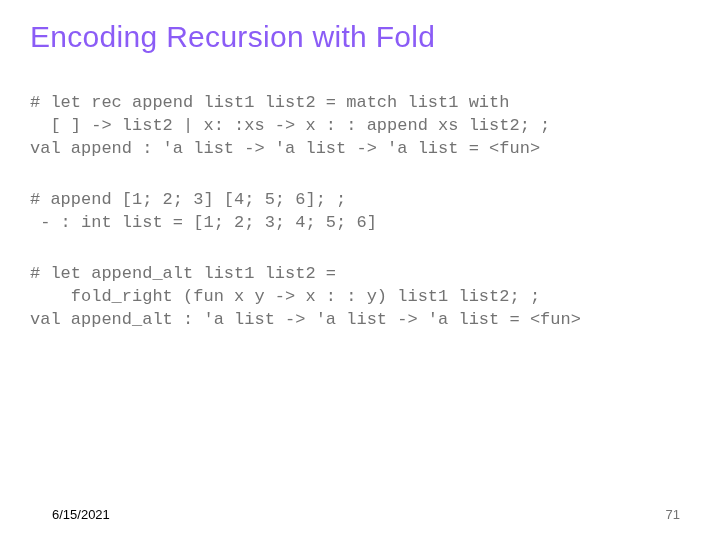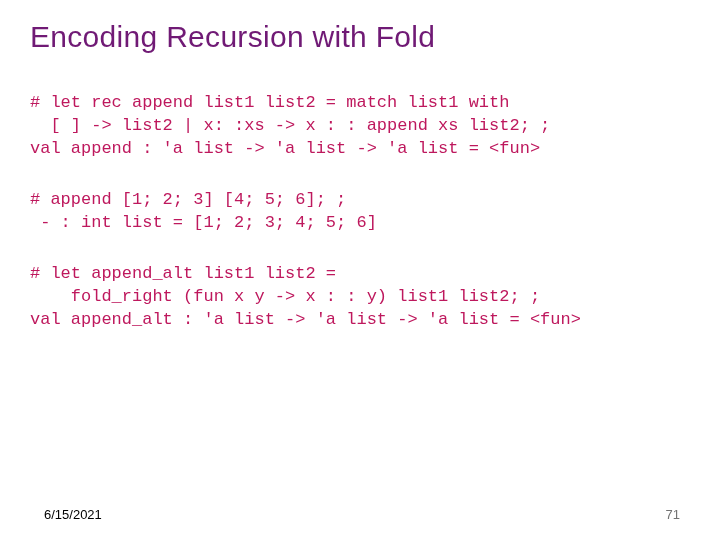--- a/index.html
+++ b/index.html
@@ -6,38 +6,38 @@
     body {
       width: 720px;
       height: 540px;
       background: #fff;
       font-family: Arial, Helvetica, sans-serif;
       position: relative;
       padding: 20px 30px;
     }
     .title {
       font-size: 30px;
-      color: #701a75;
+      color: #8b5cf6;
       font-weight: normal;
       margin-bottom: 38px;
       letter-spacing: 0.3px;
     }
     .code-block {
       font-family: "Courier New", Courier, monospace;
       font-size: 17px;
-      color: #be185d;
+      color: #737373;
       line-height: 1.35;
       white-space: pre;
       margin-bottom: 28px;
     }
     .code-block:last-of-type { margin-bottom: 0; }
     .footer-date {
       position: absolute;
       bottom: 18px;
-      left: 44px;
+      left: 52px;
       font-size: 13px;
       color: #000;
     }
     .footer-page {
       position: absolute;
       bottom: 18px;
       right: 40px;
       font-size: 13px;
       color: #737373;
     }

